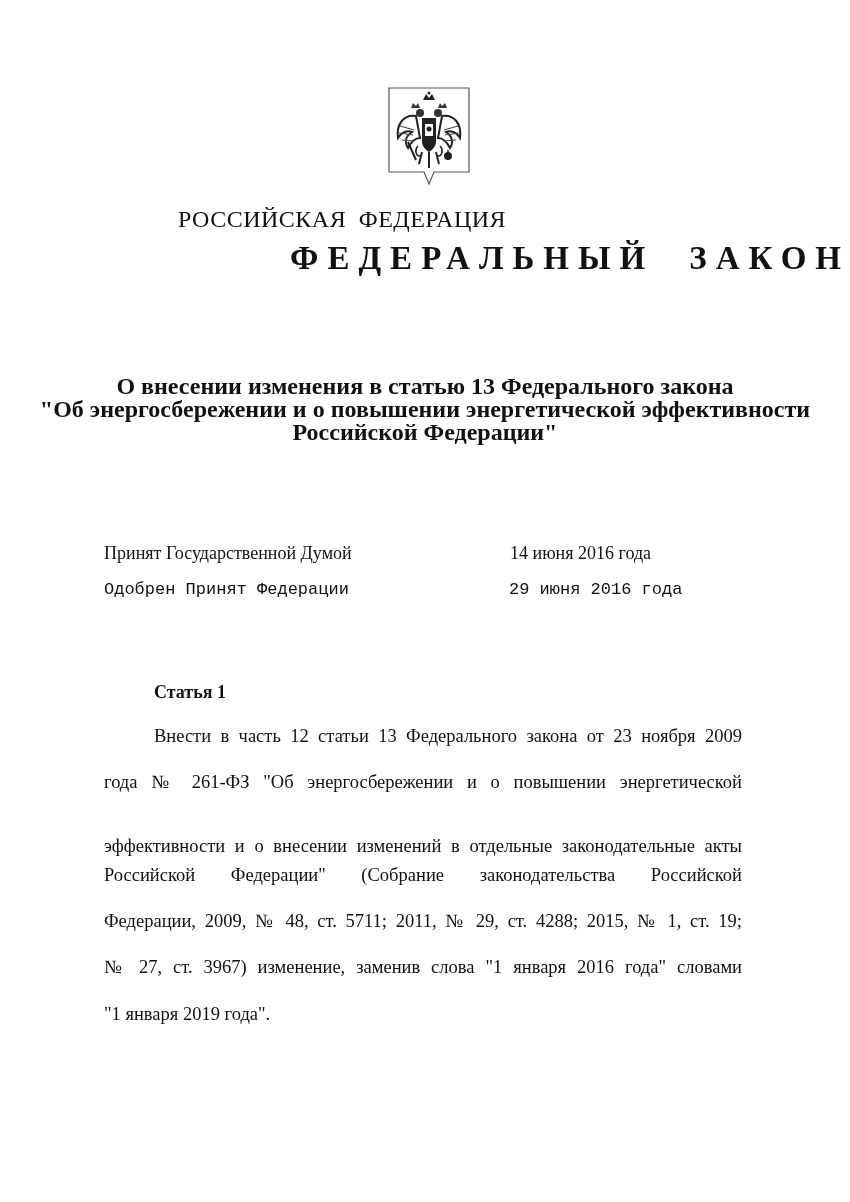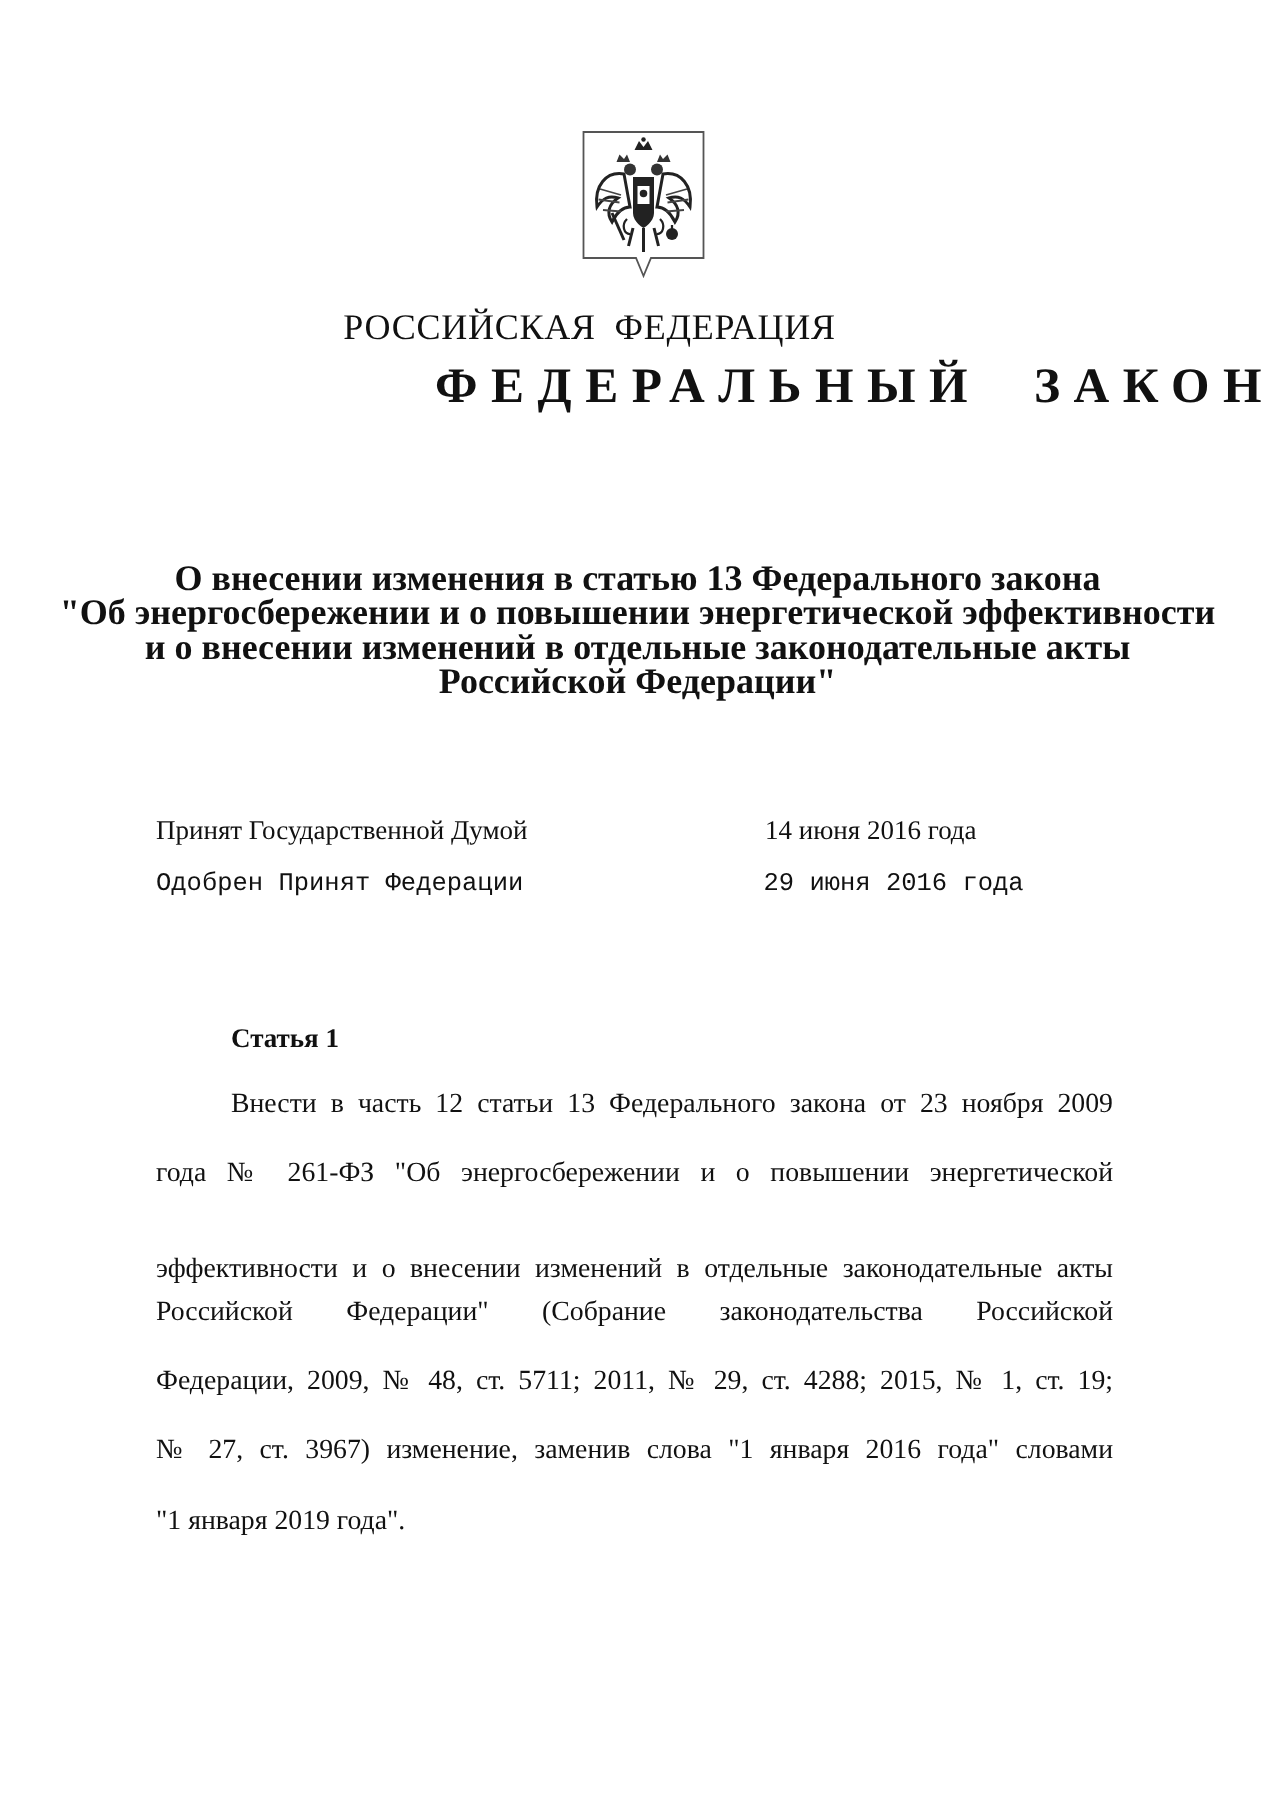--- a/index.html
+++ b/index.html
@@ -1,18 +1,18 @@
 <!DOCTYPE html>
 <html><head>
   <meta charset="utf-8">
   <style>
     html, body { margin: 0; padding: 0; background: #ffffff; }
     body { width: 850px; height: 1202px; position: relative; overflow: hidden; color: #111; font-family: "Liberation Serif", serif; }
     .emblem { position: absolute; left: 386px; top: 86px; width: 86px; height: 100px; }
-    .country { position: absolute; top: 206px; left: 12px; width: 684px; text-align: center; font-size: 24px; letter-spacing: 0.5px; word-spacing: 6px; padding-left: 39px; }
+    .country { position: absolute; top: 206px; left: 0; width: 684px; text-align: center; font-size: 24px; letter-spacing: 0.5px; word-spacing: 6px; }
     .law-title { position: absolute; top: 240px; left: 0; width: 850px; text-align: right; font-size: 33px; font-weight: bold; letter-spacing: 9px; word-spacing: 18px; }
     .subject { position: absolute; top: 375px; left: 0; width: 850px; text-align: center; font-size: 24px; font-weight: bold; line-height: 23px; }
     .subject div { white-space: nowrap; }
     .adopt-row { position: absolute; left: 104px; width: 660px; font-size: 18px; }
     .adopt-row .lbl { position: absolute; left: 0; white-space: nowrap; }
     .adopt-row .dt { position: absolute; left: 406px; white-space: nowrap; }
     .row1 { top: 543px; }
     .row2 { top: 580px; font-family: "Liberation Mono", monospace; font-size: 17px; }
     .row2 .dt { left: 405px; text-align: right; }
     .article-heading { position: absolute; left: 154px; top: 682px; font-size: 18px; font-weight: bold; }
@@ -51,21 +51,20 @@
   <path d="M36 66 L33 78 M43 66 V82 M50 66 L53 78" stroke="#222" stroke-width="2"></path>
   <path d="M32 60 C28 64 30 70 34 70 M54 60 C58 64 56 70 52 70" stroke="#222" stroke-width="1.5" fill="none"></path>
 </svg>
 
 <div class="country">РОССИЙСКАЯ ФЕДЕРАЦИЯ</div>
 <div class="law-title">ФЕДЕРАЛЬНЫЙ ЗАКОН</div>
 
 <div class="subject">
   <div>О внесении изменения в статью 13 Федерального закона</div>
   <div>"Об энергосбережении и о повышении энергетической эффективности</div>
-  <div>и о внесении изменений в отдельные законодательные акты</div>
   <div>Российской Федерации"</div>
 </div>
 
 <div class="adopt-row row1">
   <span class="lbl">Принят Государственной Думой</span>
   <span class="dt">14 июня 2016 года</span>
 </div>
 <div class="adopt-row row2">
   <span class="lbl">Одобрен Принят Федерации</span>
   <span class="dt">29 июня 2016 года</span>

